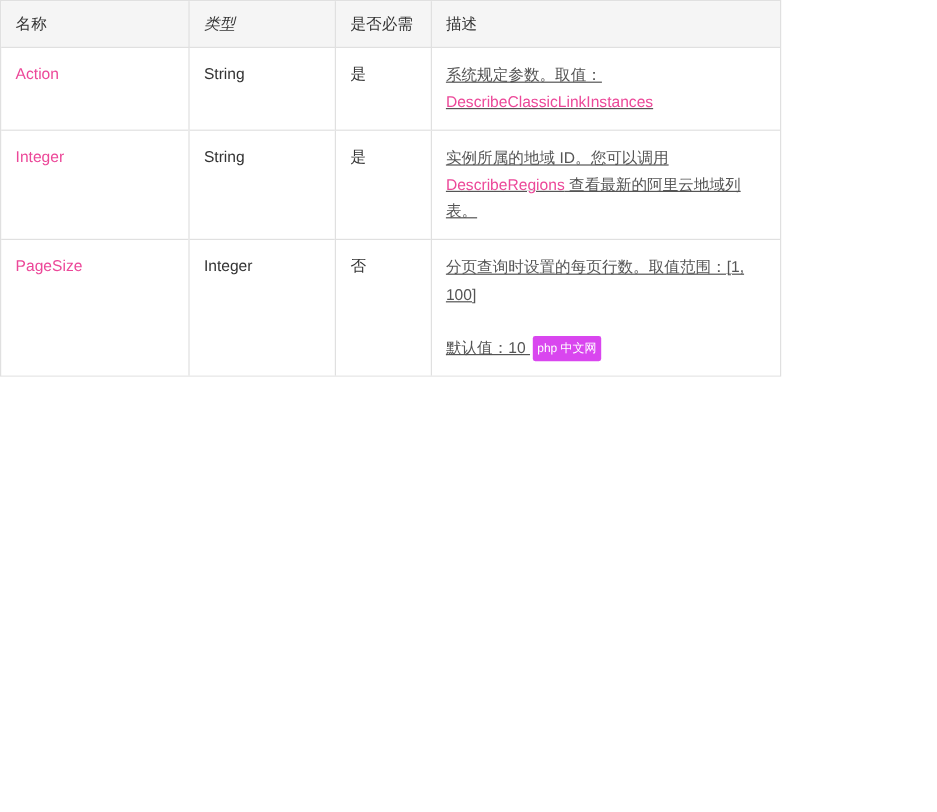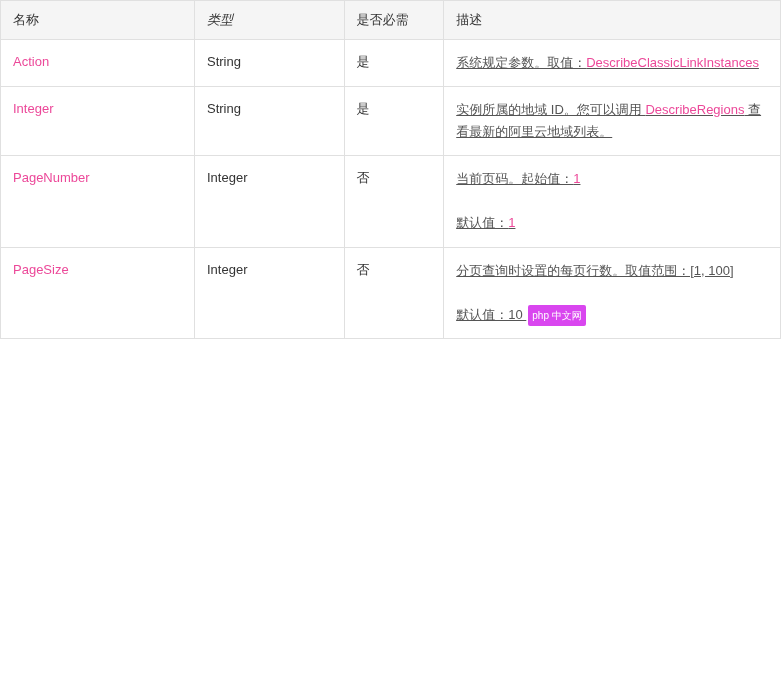--- a/index.html
+++ b/index.html
@@ -3,21 +3,21 @@
   <meta charset="utf-8">
   <style>
     * { box-sizing: border-box; margin: 0; padding: 0; }
     body {
       font-family: "Microsoft YaHei", "PingFang SC", Arial, sans-serif;
       font-size: 13px;
       color: #333;
       background: #fff;
     }
     .table-container {
-      width: 781px;
+      width: 651px;
       border: 1px solid #e0e0e0;
     }
     table {
       width: 100%;
       border-collapse: collapse;
     }
     thead tr {
       background-color: #f5f5f5;
     }
     thead th {
@@ -108,31 +108,20 @@
         </td>
         <td>String</td>
         <td>是</td>
         <td class="desc-cell">
           实例所属的地域 ID。您可以调用 <span class="link-text">DescribeRegions</span> 查看最新的阿里云地域列表。
         </td>
       </tr>
 
 
 
-      <tr>
-        <td>
-          <span class="link-text">PageNumber</span>
-        </td>
-        <td>Integer</td>
-        <td>否</td>
-        <td class="desc-cell">
-          当前页码。起始值：<span class="link-text">1</span><br><br>
-          默认值：<span class="link-text">1</span>
-        </td>
-      </tr>
 
       <tr>
         <td>
           <span class="link-text">PageSize</span>
         </td>
         <td>Integer</td>
         <td>否</td>
         <td class="desc-cell">
           分页查询时设置的每页行数。取值范围：[1, 100]<br><br>
           默认值：10

